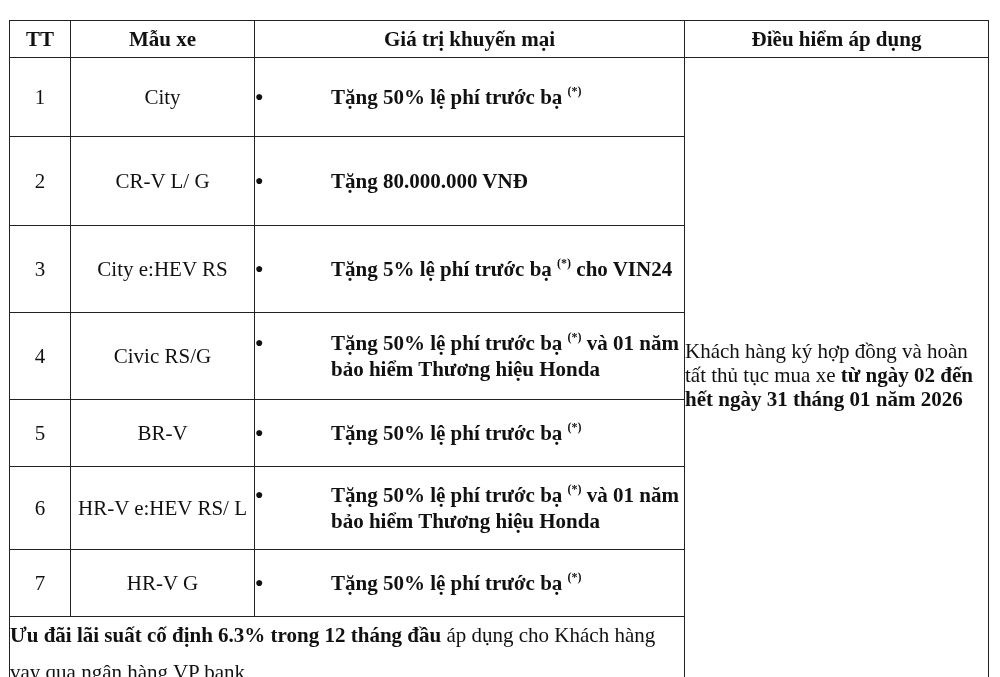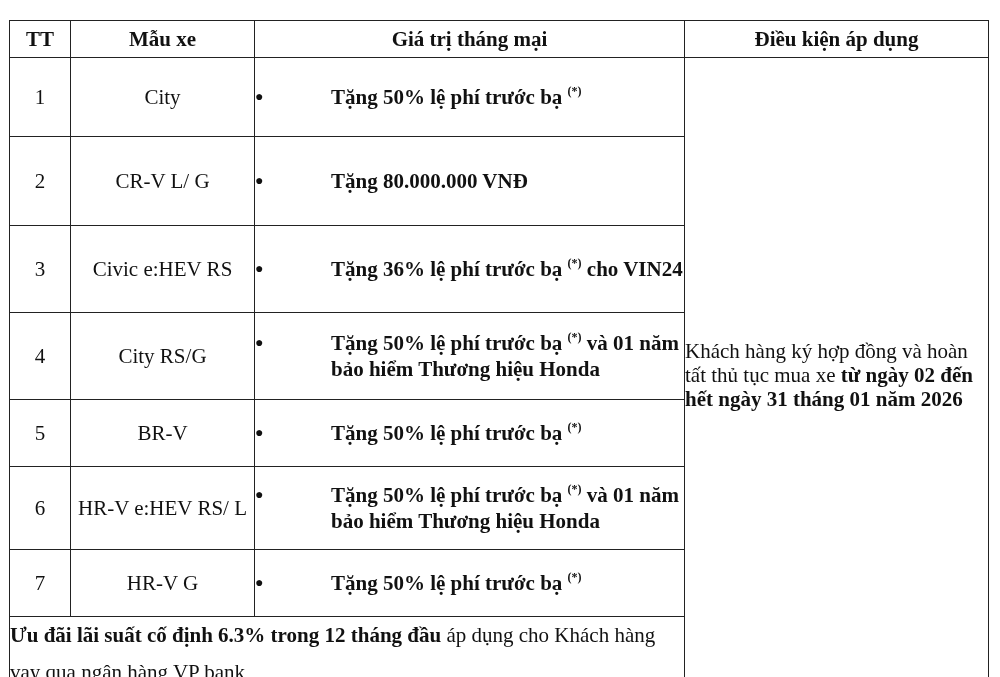--- a/index.html
+++ b/index.html
@@ -38,22 +38,22 @@
   <colgroup>
     <col class="col-tt">
     <col class="col-model">
     <col class="col-value">
     <col class="col-cond">
   </colgroup>
   <thead>
     <tr>
       <th>TT</th>
       <th>Mẫu xe</th>
-      <th>Giá trị tháng mại</th>
-      <th>Điều kiện áp dụng</th>
+      <th>Giá trị khuyến mại</th>
+      <th>Điều hiểm áp dụng</th>
     </tr>
   </thead>
   <tbody>
     <tr class="r1">
       <td class="tt">1</td>
       <td class="model">City</td>
       <td class="value">
         <div class="bullet-wrap">
             <span class="bullet">●</span>
             <span class="bullet-text"><span>Tặng 50% lệ phí trước bạ</span> <sup class="note">(*)</sup><span></span></span>
@@ -68,31 +68,31 @@
       <td class="model">CR-V L/ G</td>
       <td class="value">
         <div class="bullet-wrap">
             <span class="bullet">●</span>
             <span class="bullet-text"><span>Tặng 80.000.000 VNĐ</span></span>
           </div>
       </td>
     </tr>
     <tr class="r3">
       <td class="tt">3</td>
-      <td class="model">Civic e:HEV RS</td>
+      <td class="model">City e:HEV RS</td>
       <td class="value">
         <div class="bullet-wrap">
             <span class="bullet">●</span>
-            <span class="bullet-text"><span>Tặng 36% lệ phí trước bạ</span> <sup class="note">(*)</sup><span> cho VIN24</span></span>
+            <span class="bullet-text"><span>Tặng 5% lệ phí trước bạ</span> <sup class="note">(*)</sup><span> cho VIN24</span></span>
           </div>
       </td>
     </tr>
     <tr class="r4">
       <td class="tt">4</td>
-      <td class="model">City RS/G</td>
+      <td class="model">Civic RS/G</td>
       <td class="value">
         <div class="bullet-wrap">
             <span class="bullet">●</span>
             <span class="bullet-text"><span>Tặng 50% lệ phí trước bạ</span> <sup class="note">(*)</sup><span> và 01 năm bảo hiểm Thương hiệu Honda</span></span>
           </div>
       </td>
     </tr>
     <tr class="r5">
       <td class="tt">5</td>
       <td class="model">BR-V</td>

